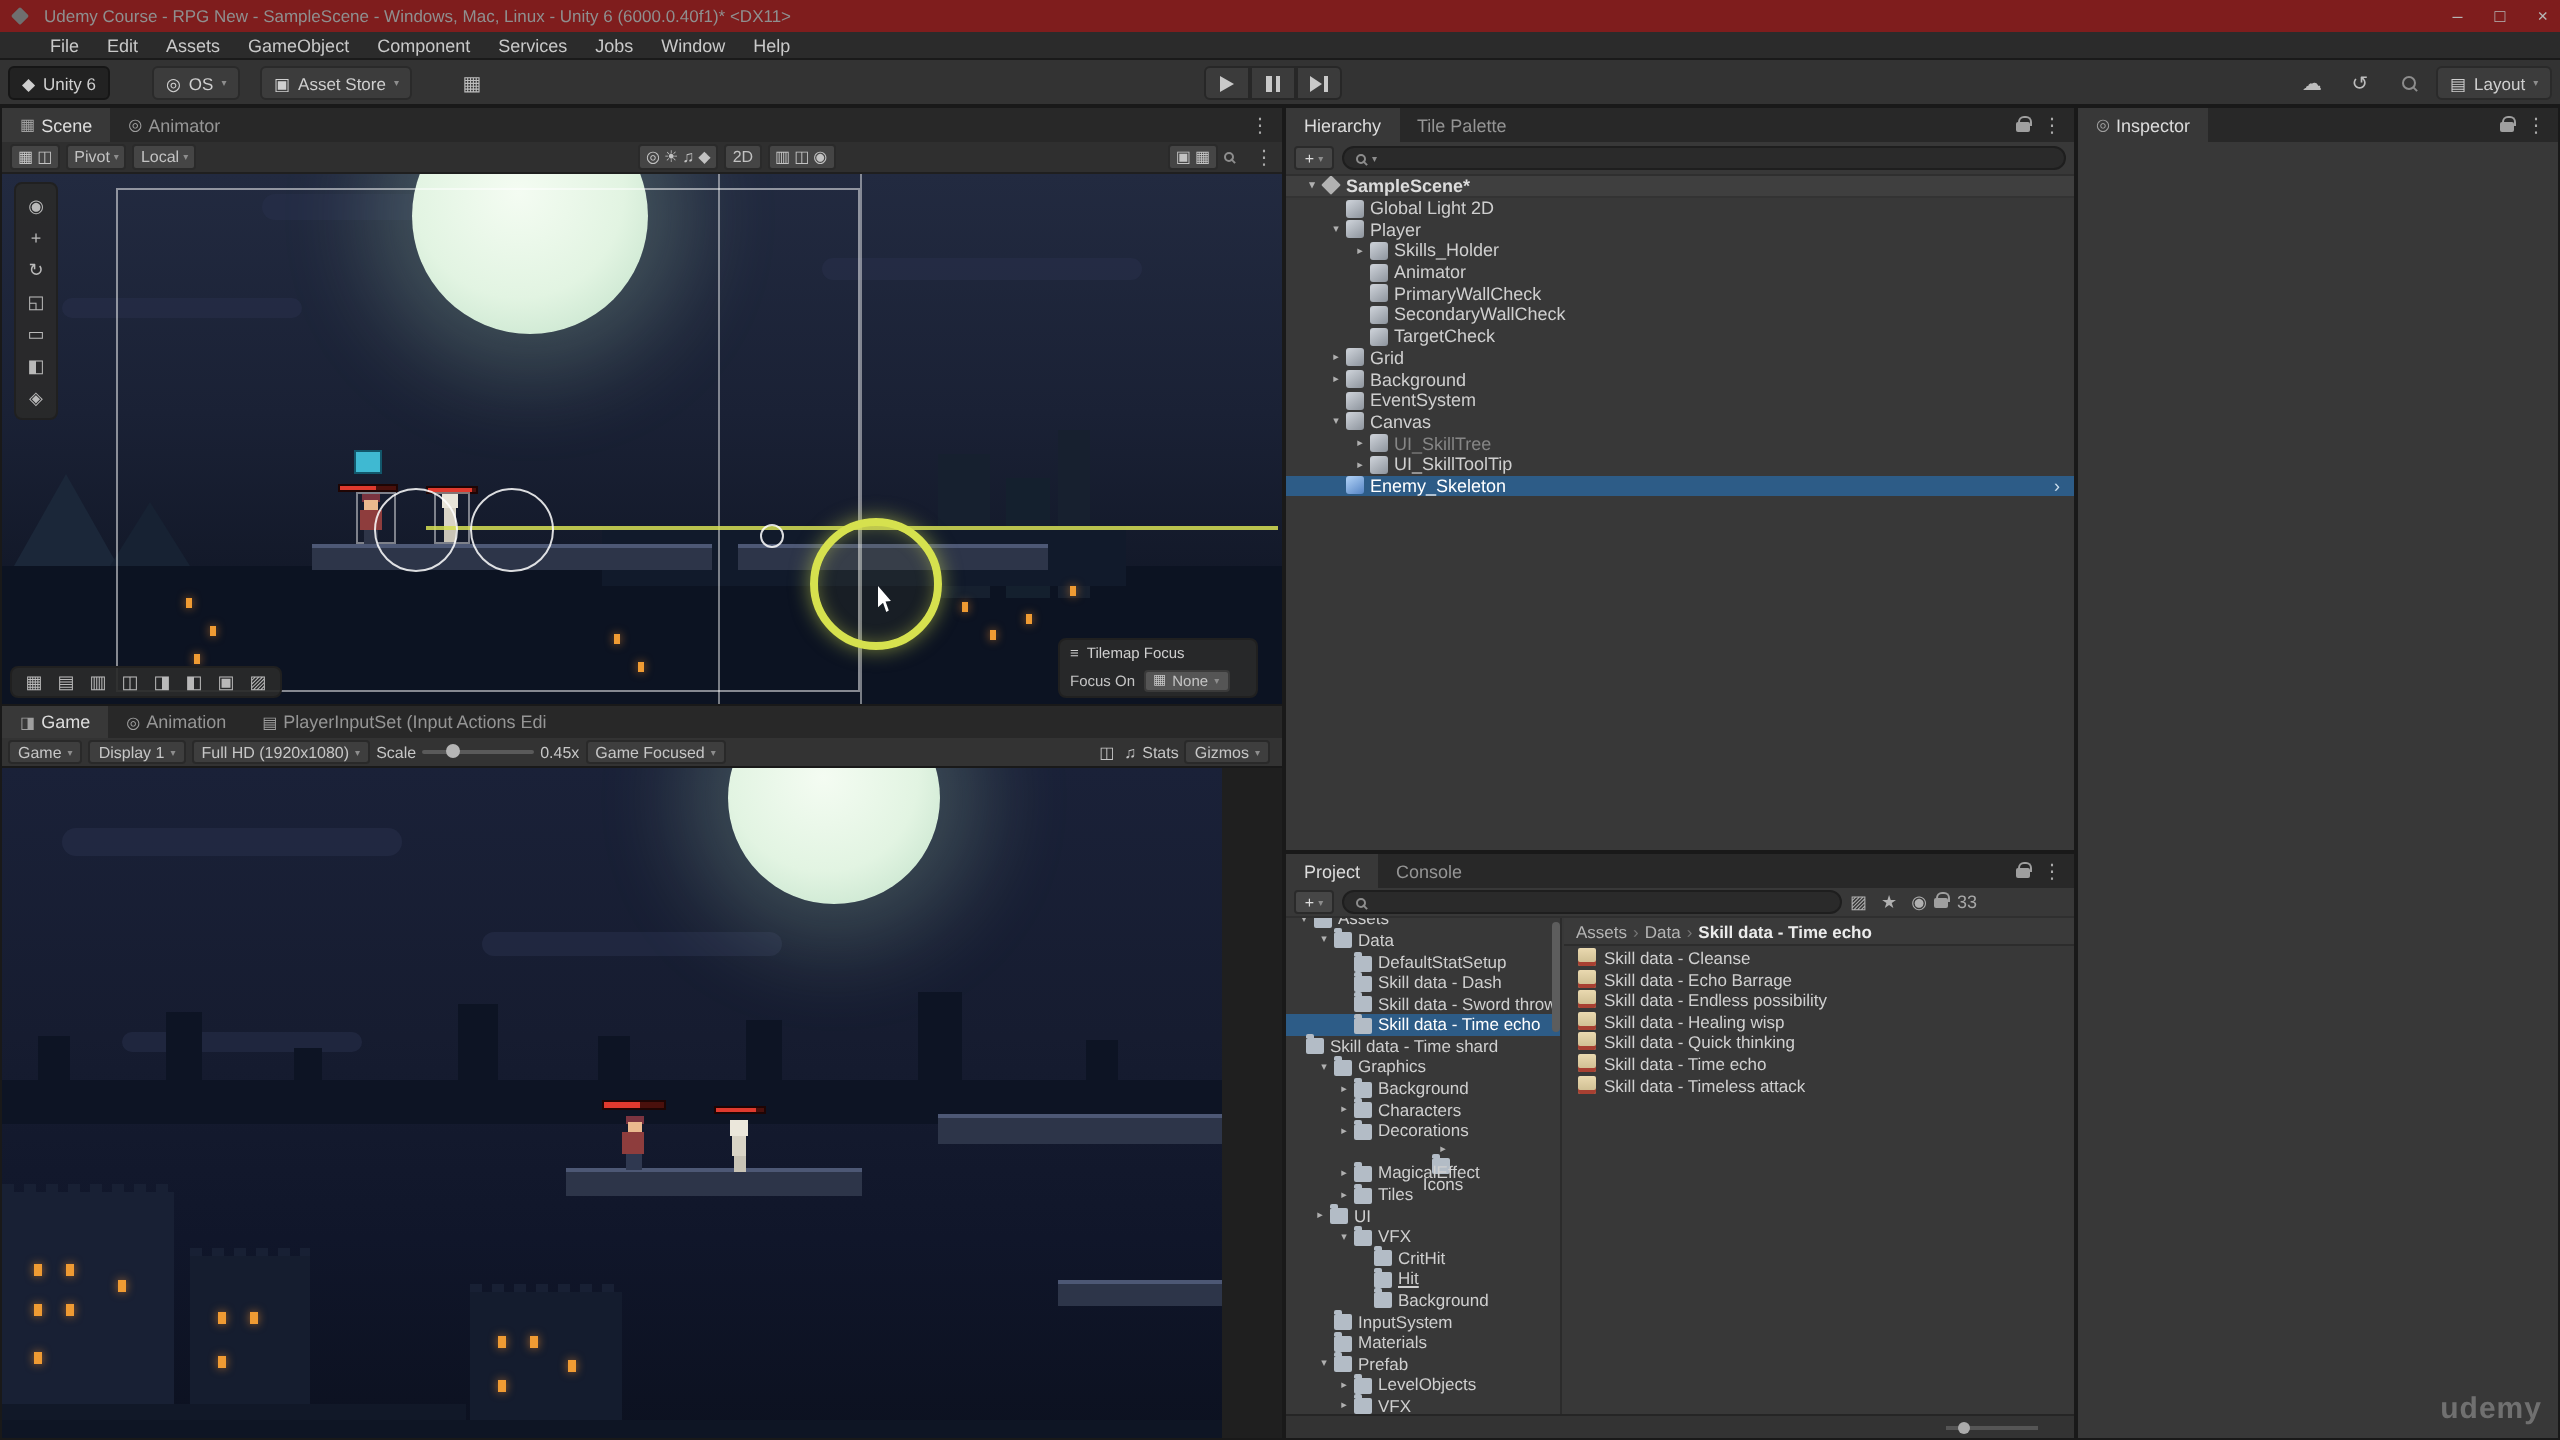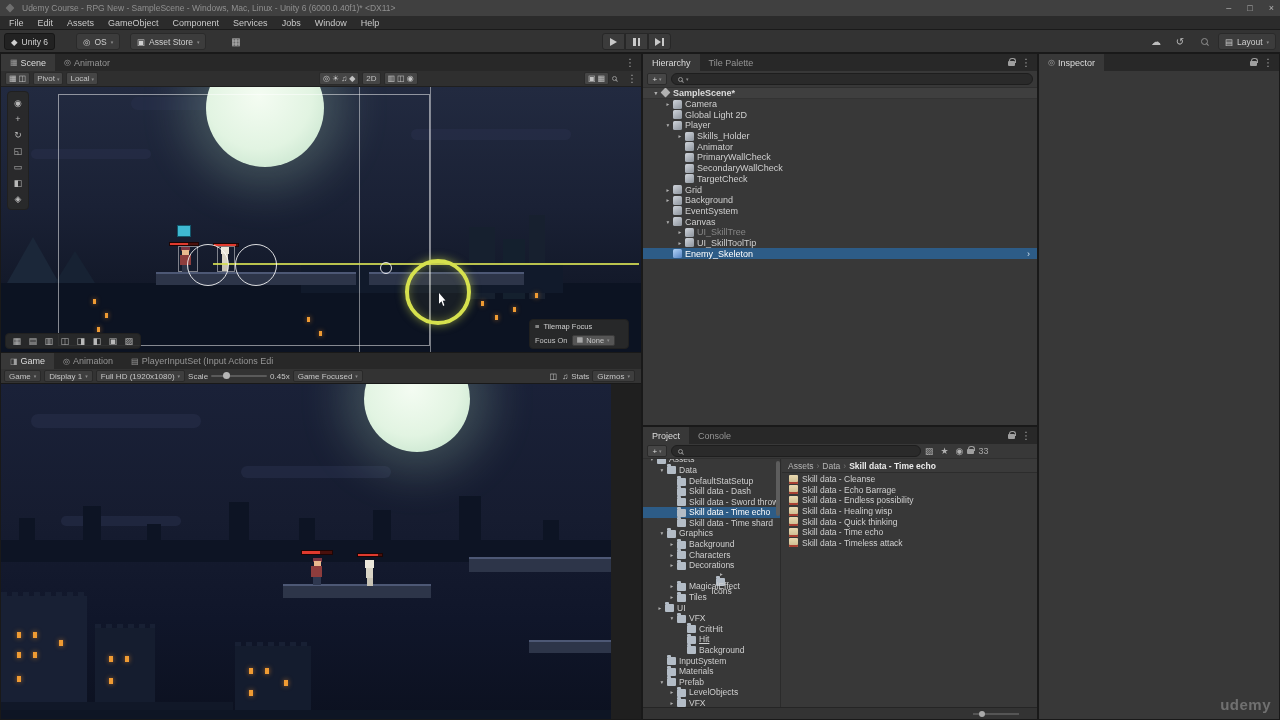--- a/index.html
+++ b/index.html
@@ -1,23 +1,23 @@
 <!DOCTYPE html>
 <html><head>
 <meta charset="utf-8">
 <style>
 *{margin:0;padding:0;box-sizing:border-box}
 body{background:#000;font-family:"Liberation Sans",sans-serif}
 #app{position:relative;width:1280px;height:720px;background:#1e1e1e;overflow:hidden;color:#ccc;font-size:9px}
 .d{position:absolute}
 
-#titlebar{left:0;top:0;width:1280px;height:16px;background:#404040;display:flex;align-items:center;color:#8f8f8f;font-size:8.5px}
+#titlebar{left:0;top:0;width:1280px;height:16px;background:#7f1d1d;display:flex;align-items:center;color:#8f8f8f;font-size:8.5px}
 #titlebar .appicon{width:8px;height:8px;background:#6f6f6f;transform:rotate(45deg) scale(.8);margin:0 8px 0 6px;border-radius:1px}
 #titlebar .winbtns{position:absolute;right:6px;top:0;height:16px;display:flex;gap:16px;align-items:center;color:#b5b5b5;font-size:9px}
-#menubar{left:0;top:16px;width:1280px;height:14px;background:#2b2b2b;border-bottom:1px solid #1a1a1a;display:flex;align-items:center;padding-left:2px}
+#menubar{left:0;top:16px;width:1280px;height:14px;background:#2b2b2b;border-bottom:1px solid #1a1a1a;display:flex;align-items:center;padding-left:18px}
 .menu-item{padding:0 7px;color:#c9c9c9;line-height:14px}
 #toolbar{left:0;top:30px;width:1280px;height:23px;background:#333;border-bottom:1px solid #191919}
 .pill{position:absolute;top:3px;height:17px;background:#3c3c3c;border:1px solid #2a2a2a;border-radius:3px;display:flex;align-items:center;gap:4px;padding:0 6px;color:#cfcfcf;font-size:8.5px}
 .pill.dark{background:#222;border-color:#161616}
 .icbtn{position:absolute;top:3px;height:17px;width:20px;display:flex;align-items:center;justify-content:center;color:#bdbdbd;font-size:10px}
 .ctl{position:absolute;top:3px;display:flex}
 .ctl-btn{width:23px;height:17px;background:#3b3b3b;border:1px solid #272727;display:flex;align-items:center;justify-content:center}
 .ctl-btn:first-child{border-radius:3px 0 0 3px}.ctl-btn:last-child{border-radius:0 3px 3px 0}
 .play-tri{width:0;height:0;border-left:7px solid #c9c9c9;border-top:4.5px solid transparent;border-bottom:4.5px solid transparent}
 .pause-bars{display:flex;gap:2px}.pause-bars i{width:2.5px;height:8px;background:#c9c9c9}
@@ -46,21 +46,21 @@
 .trow.clipped{margin-top:-5px}
 .arrow{width:10px;font-size:5.5px;color:#b0b0b0;text-align:center;flex-shrink:0}
 .tree-icon{width:9px;height:9px;border-radius:1.5px;margin-right:3px;flex-shrink:0}
 .icon-go{background:linear-gradient(145deg,#c6cbd2 15%,#8d949d)}
 .icon-prefab{background:linear-gradient(145deg,#a5c8f0 15%,#5584c4)}
 .icon-scene{background:#b2b2b2;transform:rotate(45deg) scale(.78);border-radius:1px}
 .icon-folder{background:#b3bcc6;border-radius:1px;position:relative;height:8px;margin-top:1px}
 .icon-folder::before{content:'';position:absolute;top:-2px;left:0;width:4px;height:2px;background:#b3bcc6;border-radius:1px 1px 0 0}
 .chevron{position:absolute;right:7px;color:#cfe0ee;font-size:9px}
 .proj .trow{height:10.6px;font-size:8.5px}
-.frow{display:flex;align-items:center;height:10.6px;font-size:8.5px;color:#d0d0d0;padding-left:7px;white-space:nowrap}
+.frow{display:flex;align-items:flex-start;height:10.6px;font-size:8.5px;color:#d0d0d0;padding-left:7px;white-space:nowrap}
 .file-icon{width:9px;height:9px;border-radius:1px;margin-right:4px;background:linear-gradient(180deg,#ead9b0,#c9b98c);box-shadow:inset 0 -2px 0 #a84032;flex-shrink:0}
 
 .viewbar{position:relative;height:16px;background:#2f2f2f;border-bottom:1px solid #1f1f1f}
 .stb{height:13px;min-width:17px;background:#454545;border:1px solid #2a2a2a;border-radius:2px;display:inline-flex;align-items:center;justify-content:center;gap:2px;padding:0 3px;color:#c2c2c2;font-size:8px}
 .hgroup{position:absolute;top:1px;display:flex;gap:3px;align-items:center}
 .gamebar{position:relative;height:15px;background:#333;border-bottom:1px solid #191919;font-size:8px;color:#c6c6c6}
 .gbtn{height:12px;background:#3e3e3e;border:1px solid #292929;border-radius:2px;display:inline-flex;align-items:center;gap:3px;padding:0 4px;white-space:nowrap}
 .slider{width:56px;height:2px;background:#5a5a5a;border-radius:1px;position:relative}
 .slider i{position:absolute;top:-3px;width:7px;height:7px;border-radius:50%;background:#b5b5b5}
 
@@ -443,26 +443,20 @@
     </div>
     <div class="tree" style="left:0;top:34px;width:394px;height:337px">
 
     <div class="trow header" style="padding-left: 8px;">
           <span class="arrow">▾</span>
           <span class="tree-icon icon-scene"></span>
           <span class="tlabel">SampleScene*</span>
 
         </div>
         <div class="trow" style="padding-left: 20px;">
-          <span class="arrow">▸</span>
-          <span class="tree-icon icon-go"></span>
-          <span class="tlabel">Camera</span>
-
-        </div>
-        <div class="trow" style="padding-left: 20px;">
           <span class="arrow"></span>
           <span class="tree-icon icon-go"></span>
           <span class="tlabel">Global Light 2D</span>
 
         </div>
         <div class="trow" style="padding-left: 20px;">
           <span class="arrow">▾</span>
           <span class="tree-icon icon-go"></span>
           <span class="tlabel">Player</span>
 
@@ -602,21 +596,21 @@
           <span class="tree-icon icon-folder"></span>
           <span class="tlabel">Skill data - Sword throw</span>
 
         </div>
         <div class="trow selected" style="padding-left: 24px;">
           <span class="arrow"></span>
           <span class="tree-icon icon-folder"></span>
           <span class="tlabel">Skill data - Time echo</span>
 
         </div>
-        <div class="trow" style="padding-left: 24px; text-align: center;">
+        <div class="trow" style=" text-align: center;">
           <span class="arrow"></span>
           <span class="tree-icon icon-folder"></span>
           <span class="tlabel">Skill data - Time shard</span>
 
         </div>
         <div class="trow" style="padding-left: 14px;">
           <span class="arrow">▾</span>
           <span class="tree-icon icon-folder"></span>
           <span class="tlabel">Graphics</span>
 

